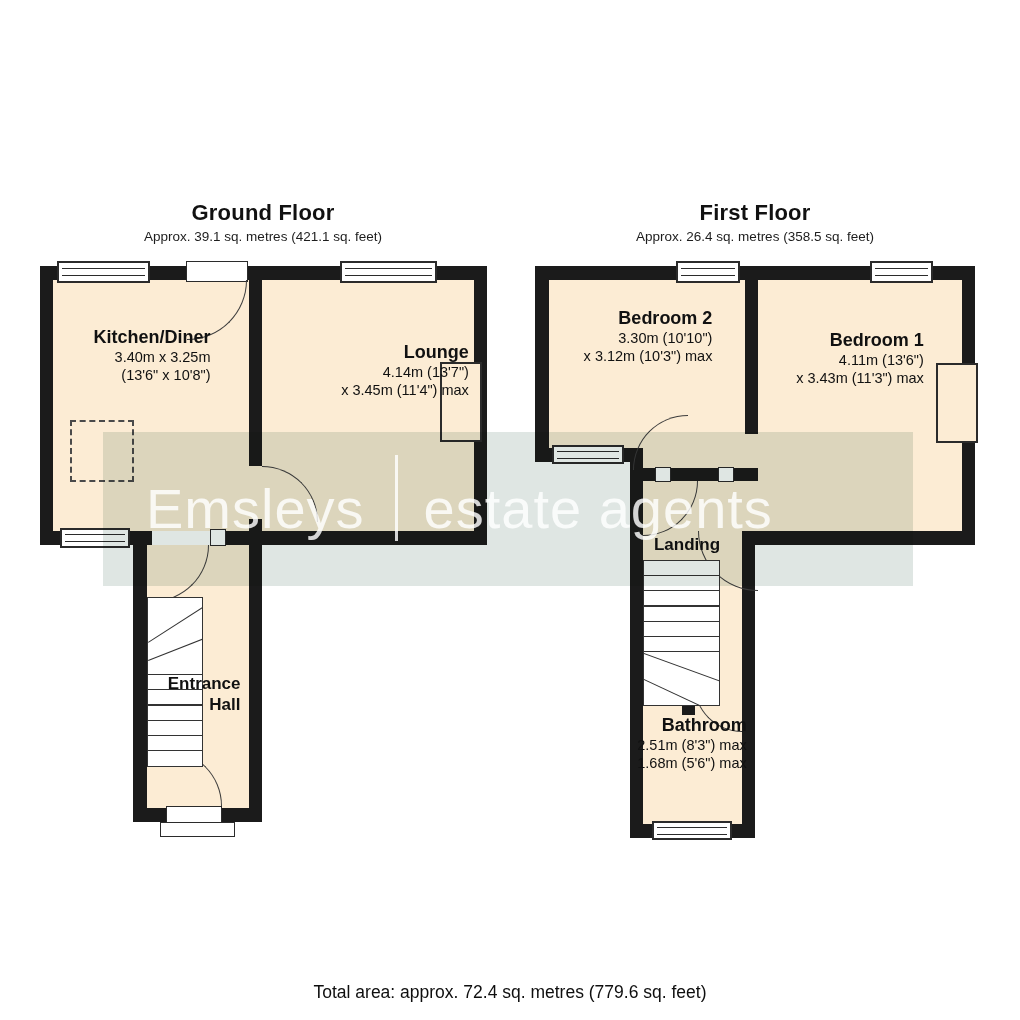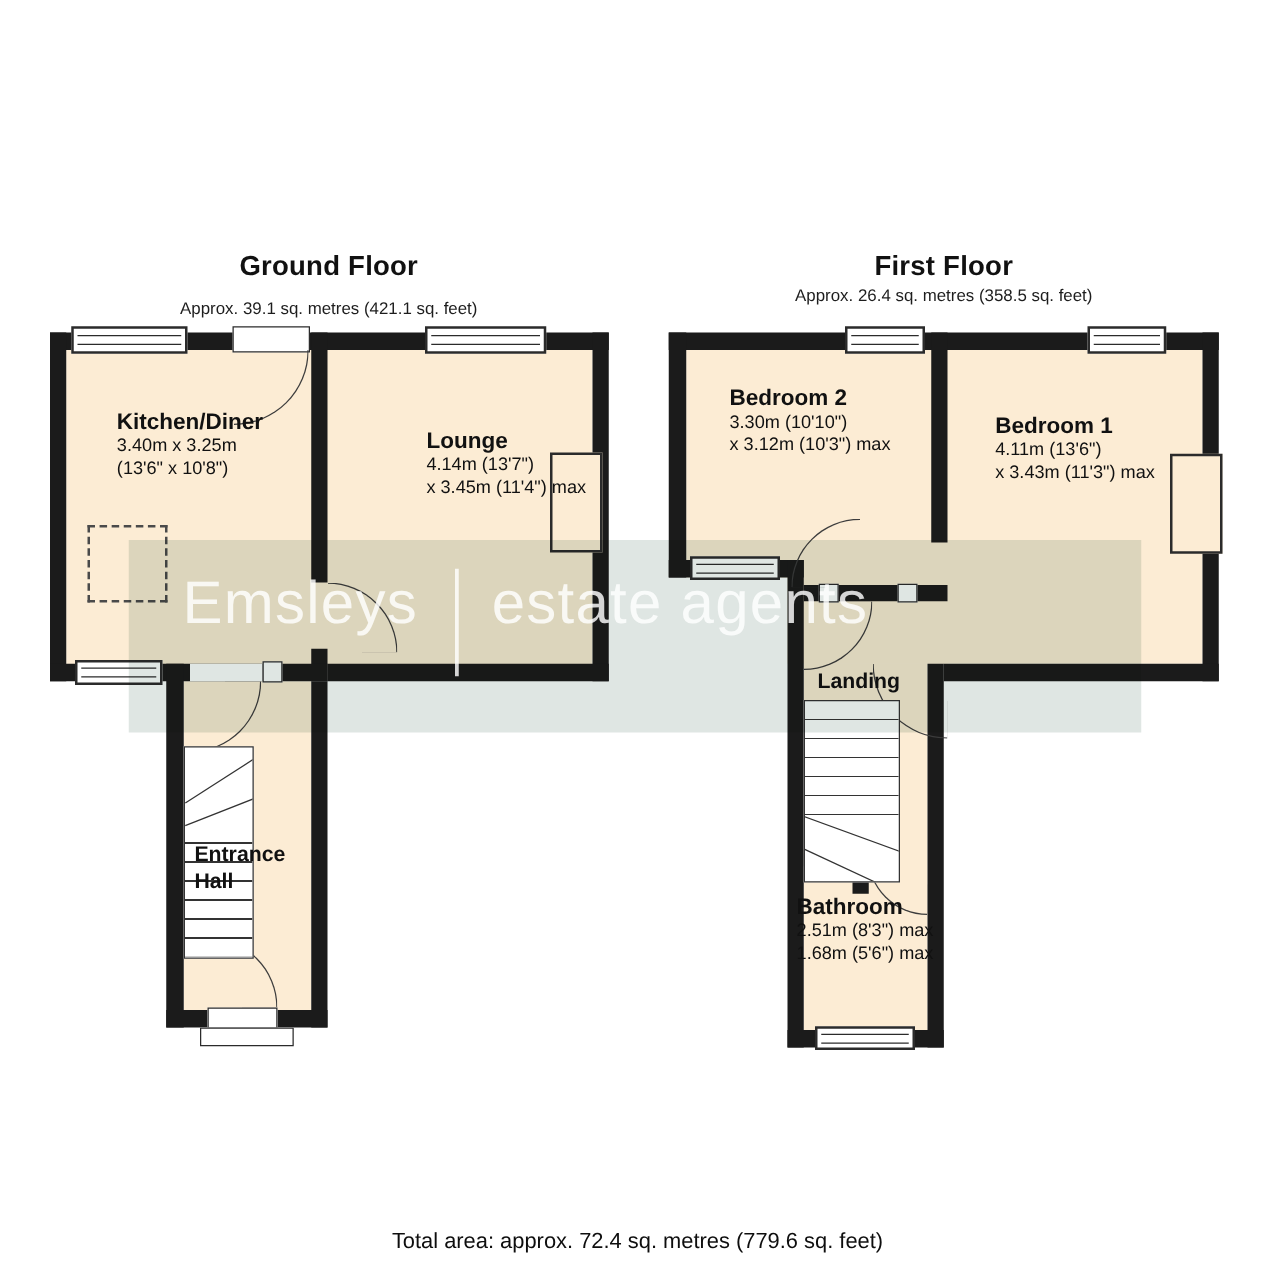--- a/index.html
+++ b/index.html
@@ -18,42 +18,42 @@
   .arc{position:absolute;box-sizing:border-box;border:0 solid #3c3c3c;background:transparent;}
   .arc.br{border-right-width:1.6px;border-bottom-width:1.6px;border-radius:0 0 100% 0;}
   .arc.tr{border-top-width:1.6px;border-right-width:1.6px;border-radius:0 100% 0 0;}
   .arc.bl{border-left-width:1.6px;border-bottom-width:1.6px;border-radius:0 0 0 100%;}
   .arc.tl{border-left-width:1.6px;border-top-width:1.6px;border-radius:100% 0 0 0;}
   .stair{position:absolute;background:#fff;border:1.2px solid #333;box-sizing:border-box;overflow:hidden;}
   .treads{position:absolute;left:0;right:0;background:repeating-linear-gradient(
           to bottom,transparent 0,transparent 14px,#333 14px,#333 15.2px);}
   .diag{position:absolute;height:0;border-top:1.2px solid #333;transform-origin:0 0;}
   .dashedunit{position:absolute;border:2px dashed #4a4a4a;box-sizing:border-box;}
-  .lbl{position:absolute;text-align:left;transform:translateX(-50%);line-height:1.22;white-space:nowrap;}
+  .lbl{position:absolute;text-align:right;transform:translateX(-50%);line-height:1.22;white-space:nowrap;}
   .lbl .rname{font-weight:bold;font-size:18px;}
   .lbl .rdim{font-size:14.5px;}
   .lbl.wrap{white-space:normal;}
   .floortitle{position:absolute;transform:translateX(-50%);text-align:center;
               font-weight:bold;font-size:22px;letter-spacing:.2px;}
   .floorarea{position:absolute;transform:translateX(-50%);text-align:center;font-size:13.5px;color:#1d1d1d;}
   #band{position:absolute;left:103px;top:432px;width:810px;height:154px;
         background:#dfe6e3;mix-blend-mode:multiply;}
-  #wmark{position:absolute;left:146px;top:455px;width:760px;display:flex;align-items:flex-start;
-         color:rgba(255,255,255,0.82);font-size:48px;letter-spacing:1px;}
+  #wmark{position:absolute;left:146px;top:455px;width:760px;display:flex;align-items:flex-end;
+         color:rgba(255,255,255,0.82);font-size:56px;letter-spacing:1px;}
   #wmark .sep{display:inline-block;width:3px;height:86px;background:rgba(255,255,255,0.82);
               margin:0 26px 0 30px;}
   #footer{position:absolute;left:0;top:982px;width:1020px;text-align:center;font-size:17.5px;color:#0e0e0e;}
 </style>
 </head>
 <body>
 
 <div id="stage">
 
   <div class="floortitle" style="left:263px;top:200px;">Ground Floor</div>
-  <div class="floorarea" style="left:263px;top:239px;">Approx. 39.1 sq. metres (421.1 sq. feet)</div>
+  <div class="floorarea" style="left:263px;top:229px;">Approx. 39.1 sq. metres (421.1 sq. feet)</div>
 
   <div class="fill" style="left:53px;top:279px;width:421px;height:253px;"></div>
   <div class="fill" style="left:147px;top:545px;width:102px;height:263px;"></div>
 
   <div class="wall" style="left:40px;top:266px;width:447px;height:14px;"></div>
   <div class="wall" style="left:40px;top:266px;width:13px;height:279px;"></div>
   <div class="wall" style="left:474px;top:266px;width:13px;height:279px;"></div>
   <div class="wall" style="left:249px;top:266px;width:13px;height:200px;"></div>
   <div class="wall" style="left:249px;top:519px;width:13px;height:26px;"></div>
   <div class="wall" style="left:40px;top:531px;width:222px;height:14px;"></div>

